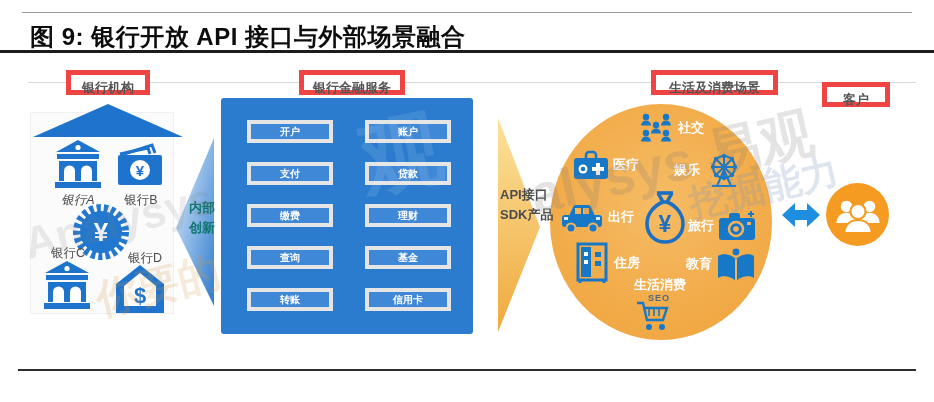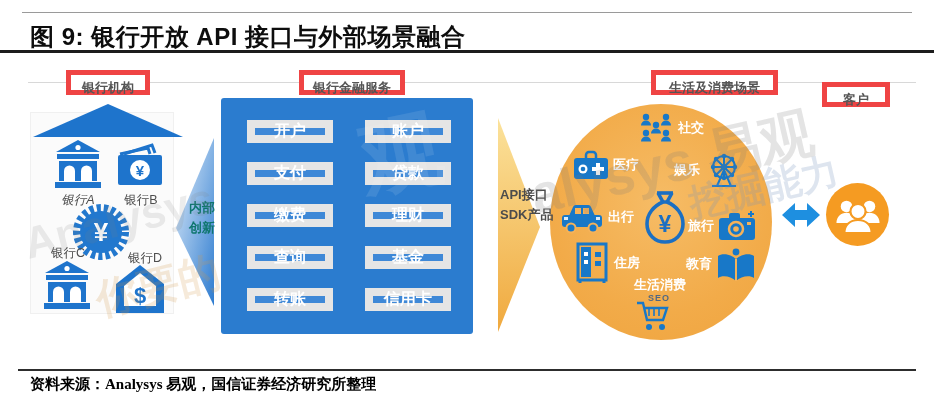--- a/index.html
+++ b/index.html
@@ -25,22 +25,22 @@
   .bank-label{font-size:12.5px;color:#4d4d4d;text-align:center;font-weight:500;}
   
   .flow-text{font-size:13px;font-weight:bold;line-height:1.55;}
   .inner-text{left:187px;top:198px;color:#0f766e;width:30px;text-align:center;z-index:3;}
   .api-text{left:482px;top:185px;color:#4c4c4c;width:62px;z-index:3;margin-left:18px;}
   
   .svc-box{left:221px;top:98px;width:252px;height:236px;background:#2b7ccf;border-radius:3px;}
   .svc-col{position:absolute;top:22px;display:flex;flex-direction:column;gap:19px;}
   .svc-col-l{left:26px;}
   .svc-col-r{left:144px;}
-  .svc-btn{width:86px;height:23px;box-sizing:border-box;border:8px solid #e5e5e5;background:#3e88d7;
-           color:#fff;font-size:16px;font-weight:bold;display:flex;align-items:center;justify-content:center;}
+  .svc-btn{width:86px;height:23px;box-sizing:border-box;border:4px solid #e5e5e5;background:#3e88d7;
+           color:#fff;font-size:10px;font-weight:bold;display:flex;align-items:center;justify-content:center;}
   
   .scene-circle{left:550px;top:104px;width:222px;height:236px;border-radius:50%;
      background:radial-gradient(circle at 50% 42%, #f6bc66 0%, #f2ab49 62%, #efa43e 100%);}
   .sc-item{position:absolute;display:flex;align-items:center;gap:4px;
            color:#fff;font-weight:bold;font-size:13px;white-space:nowrap;}
   .seo-tag{position:absolute;font-size:9px;font-weight:bold;color:rgba(25,80,150,.75);letter-spacing:1px;}
   
   .cust-circle{left:826px;top:183px;width:63px;height:63px;border-radius:50%;background:#f59b22;
                display:flex;align-items:center;justify-content:center;}
   
@@ -308,15 +308,14 @@
     </svg>
   </div>
 
   <div class="wm wm1">Analysys</div>
   <div class="wm wm2">alysys 易观</div>
   <div class="wm wm3">你要的</div>
   <div class="wm wm4">挖掘能力</div>
   <div class="wm wm5">观</div>
 
   <div class="abs rule-bottom"></div>
-  <div class="abs source-text">资料来源：Analysys 易观，国信证券经济研究所整理</div>
 
 </div>
 
 </body></html>

